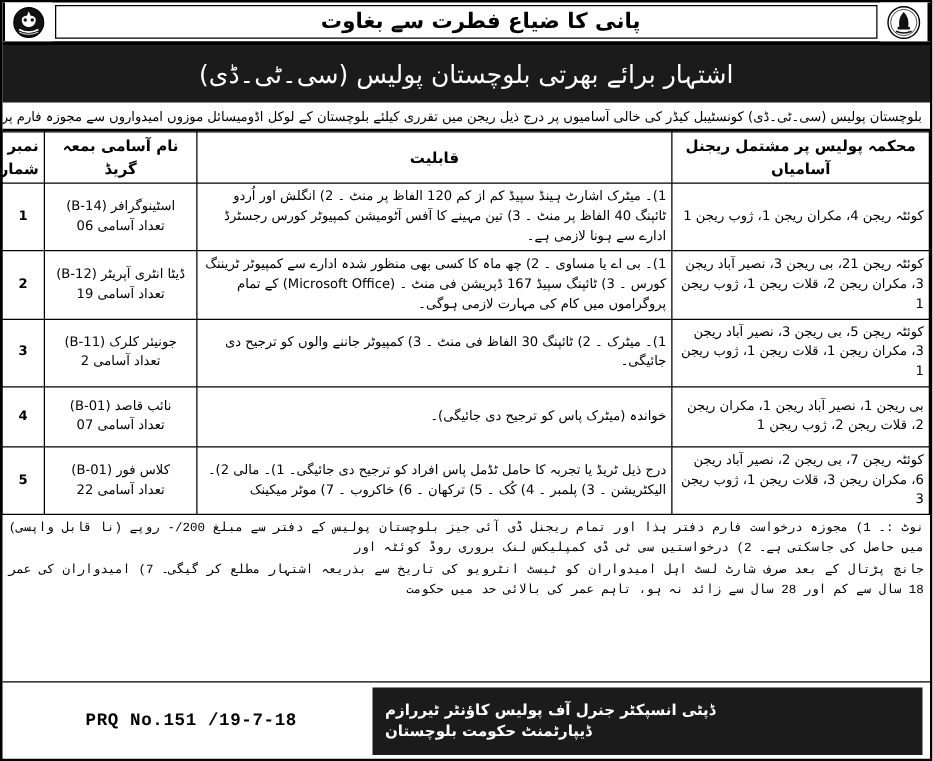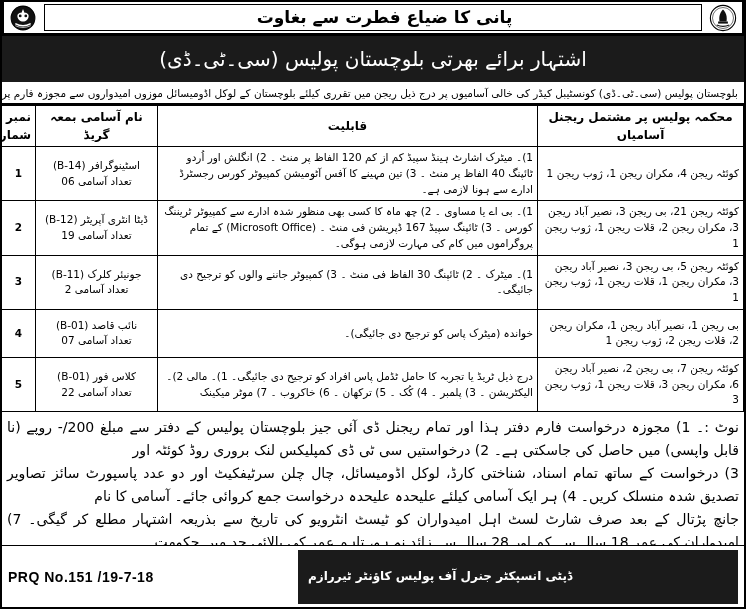--- a/index.html
+++ b/index.html
@@ -135,25 +135,26 @@
   }
   .post-title { display: block; white-space: nowrap; }
   .post-count { display: block; white-space: nowrap; }
   .qual-cell { text-align: right; font-size: 10.2px; line-height: 1.55; }
   .reg-cell  { text-align: right; font-size: 10.2px; line-height: 1.55; }
 
   
   .notes {
     flex: 1 1 auto;
     padding: 4px 5px 2px 5px;
-    font-size: 14px;
+    font-size: 10px;
     line-height: 1.62;
     text-align: justify;
     text-align-last: right;
     overflow: hidden;
+    font-family: Liberation Mono, monospace;
   }
   .note-line { display: block; margin-bottom: 0.5px; }
 
   
   .footer {
     flex: 0 0 auto;
     height: 62px;
     display: flex;
     align-items: center;
     border-top: 1px solid #000;
@@ -172,24 +173,25 @@
     overflow: hidden;
   }
   .footer-authority span {
     font-size: 12px;
     font-weight: bold;
     line-height: 1.35;
     white-space: nowrap;
   }
   .footer-prq {
     flex: 1 1 auto;
+    text-align: center;
     direction: ltr;
     font-size: 14px;
     font-weight: bold;
-    font-family: Liberation Sans, sans-serif;
+    font-family: Liberation Mono, monospace;
     letter-spacing: 0.5px;
   }
 
   
   .logo-left-shape, .logo-right-shape { display: block; }
 </style>
 </head>
 <body>
 
 <div class="ad">
@@ -290,25 +292,25 @@
           <span class="post-count">تعداد آسامی 22</span>
         </td>
         <td class="col-sn sn-cell">5</td>
       </tr>
 
     </tbody>
   </table>
 
   <div class="notes">
     <span class="note-line">نوٹ :۔ 1) مجوزہ درخواست فارم دفتر ہذا اور تمام ریجنل ڈی آئی جیز بلوچستان پولیس کے دفتر سے مبلغ 200/- روپے (نا قابل واپسی) میں حاصل کی جاسکتی ہے۔ 2) درخواستیں سی ٹی ڈی کمپلیکس لنک بروری روڈ کوئٹہ اور</span>
-    <span class="note-line">3) درخواست کے ساتھ تمام اسناد، شناختی کارڈ، لوکل اڈومیسائل، چال چلن سرٹیفکیٹ اور دو عدد پاسپورٹ سائز تصاویر تصدیق شدہ منسلک کریں۔ 4) ہر ایک آسامی کیلئے علیحدہ علیحدہ درخواست جمع کروائی جائے۔ آسامی کا نام</span>
     <span class="note-line">جانچ پڑتال کے بعد صرف شارٹ لسٹ اہل امیدواران کو ٹیسٹ انٹرویو کی تاریخ سے بذریعہ اشتہار مطلع کر گیگی۔ 7) امیدواران کی عمر 18 سال سے کم اور 28 سال سے زائد نہ ہو، تاہم عمر کی بالائی حد میں حکومت</span>
 
   </div>
 
   <div class="footer">
     <div class="footer-authority">
       <span>ڈپٹی انسپکٹر جنرل آف پولیس کاؤنٹر ٹیررازم</span>
+      <span>ڈیپارٹمنٹ حکومت بلوچستان</span>
     </div>
     <div class="footer-prq">PRQ  No.151  /19-7-18</div>
   </div>
 
 </div>
 
 </body></html>

